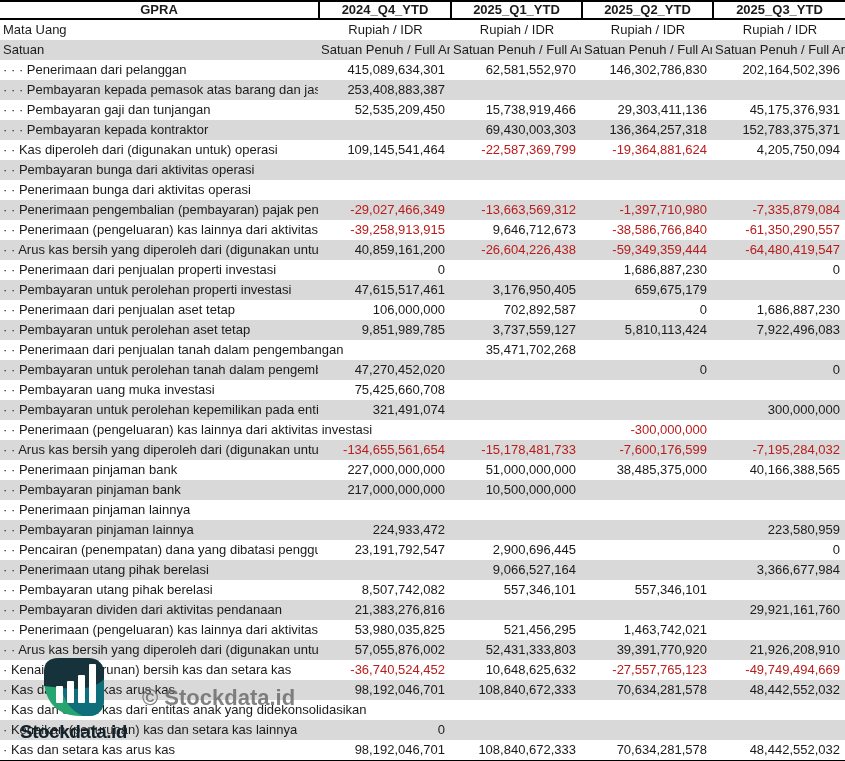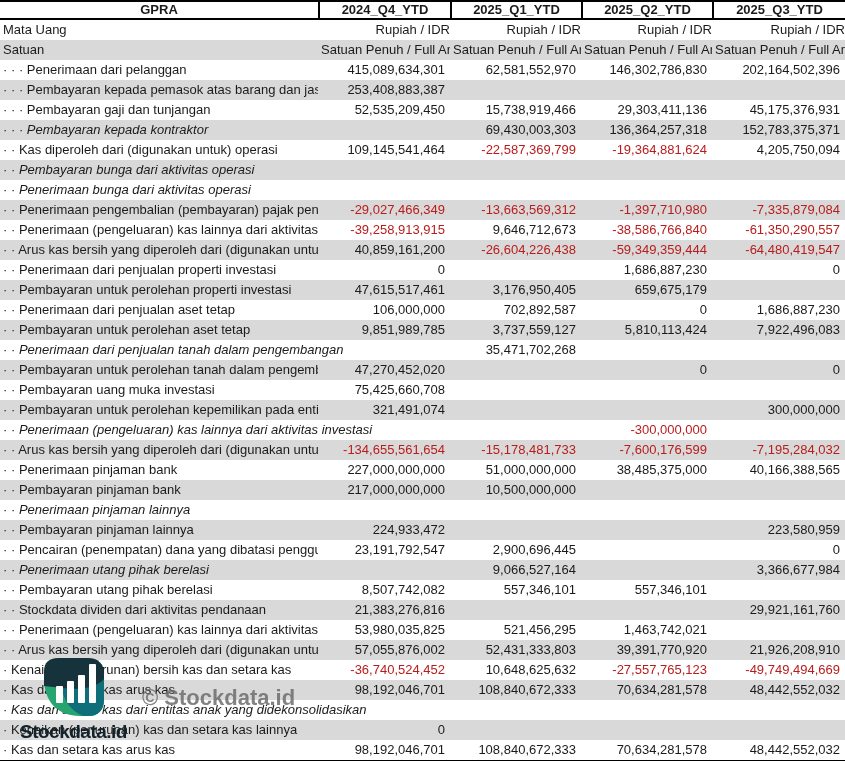--- a/index.html
+++ b/index.html
@@ -20,26 +20,26 @@
   }
   .hcell + .hcell{border-left:2px solid #000;}
   #rows .row{
     display:grid;grid-template-columns:318px 132px 131px 131px 133px;
     height:20px;line-height:20px;
   }
   #rows .row:nth-child(even){background:#d9d9d9;}
   .lbl{
     padding-left:3px;white-space:nowrap;overflow:hidden;box-sizing:border-box;
   }
-  .lbl.spill{overflow:visible;position:relative;z-index:1;font-style:italic;}
+  .lbl.spill{overflow:visible;position:relative;z-index:1;}
   .val{
     text-align:right;padding-right:5px;white-space:nowrap;overflow:hidden;
     box-sizing:border-box;font-variant-numeric:tabular-nums;
   }
-  .val.left{text-align:right;padding-left:3px;padding-right:0;}
+  .val.left{text-align:center;padding-left:3px;padding-right:0;}
   .val.neg{color:#b91c1c;}
   #bottom-rule{height:1px;background:#000;}
   #watermark{
     position:absolute;left:142px;top:685px;z-index:5;
     font-size:22px;font-weight:bold;color:#6e6e6e;opacity:.85;
     white-space:nowrap;
   }
   #logo{position:absolute;left:20px;top:656px;z-index:6;width:160px;}
   #logo svg{display:block;margin-left:22px;}
   #logo .wordmark{
@@ -255,21 +255,21 @@
         <div class="val">3,366,677,984</div>
       </div>
       <div class="row">
         <div class="lbl">· · Pembayaran utang pihak berelasi</div>
         <div class="val">8,507,742,082</div>
         <div class="val">557,346,101</div>
         <div class="val">557,346,101</div>
         <div class="val"></div>
       </div>
       <div class="row">
-        <div class="lbl">· · Stockdata dividen dari aktivitas pendanaan</div>
+        <div class="lbl">· · Pembayaran dividen dari aktivitas pendanaan</div>
         <div class="val">21,383,276,816</div>
         <div class="val"></div>
         <div class="val"></div>
         <div class="val">29,921,161,760</div>
       </div>
       <div class="row">
         <div class="lbl">· · Penerimaan (pengeluaran) kas lainnya dari aktivitas pendanaan</div>
         <div class="val">53,980,035,825</div>
         <div class="val">521,456,295</div>
         <div class="val">1,463,742,021</div>

